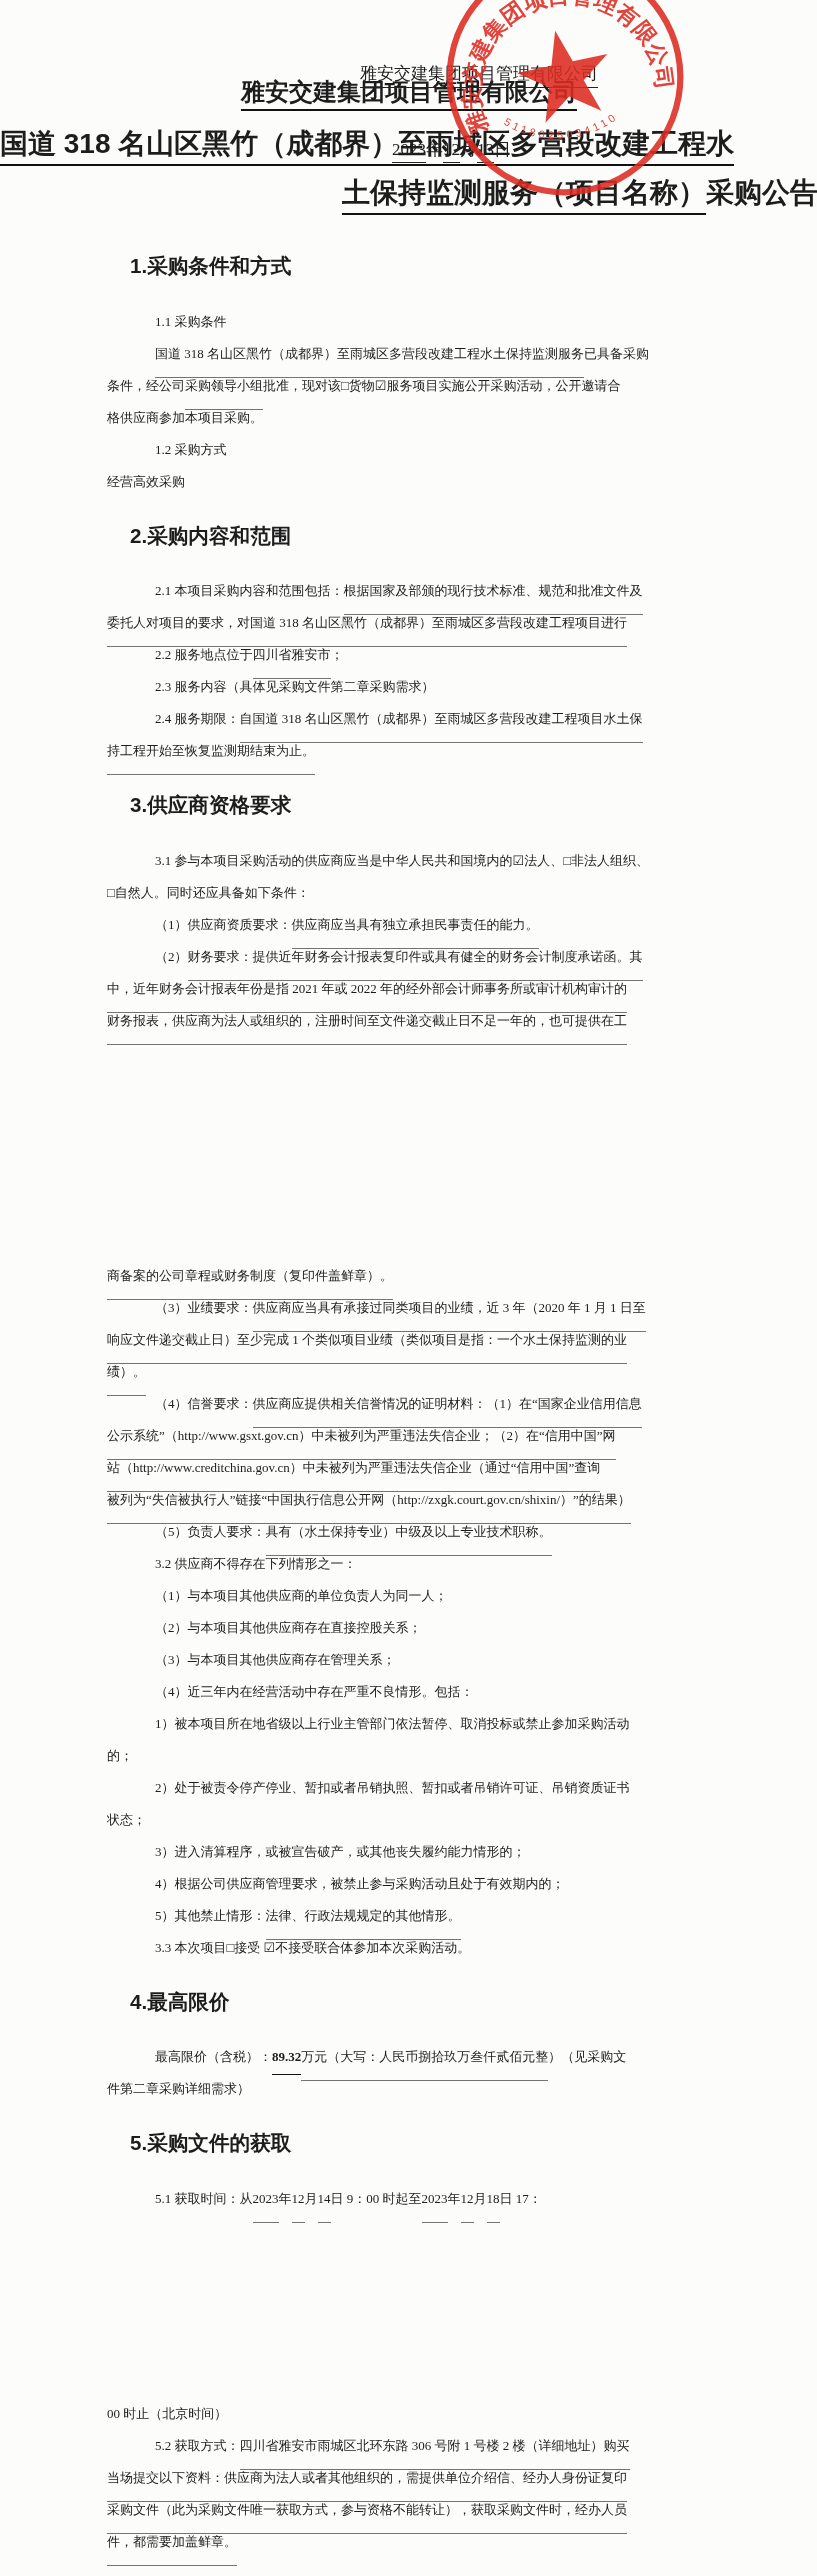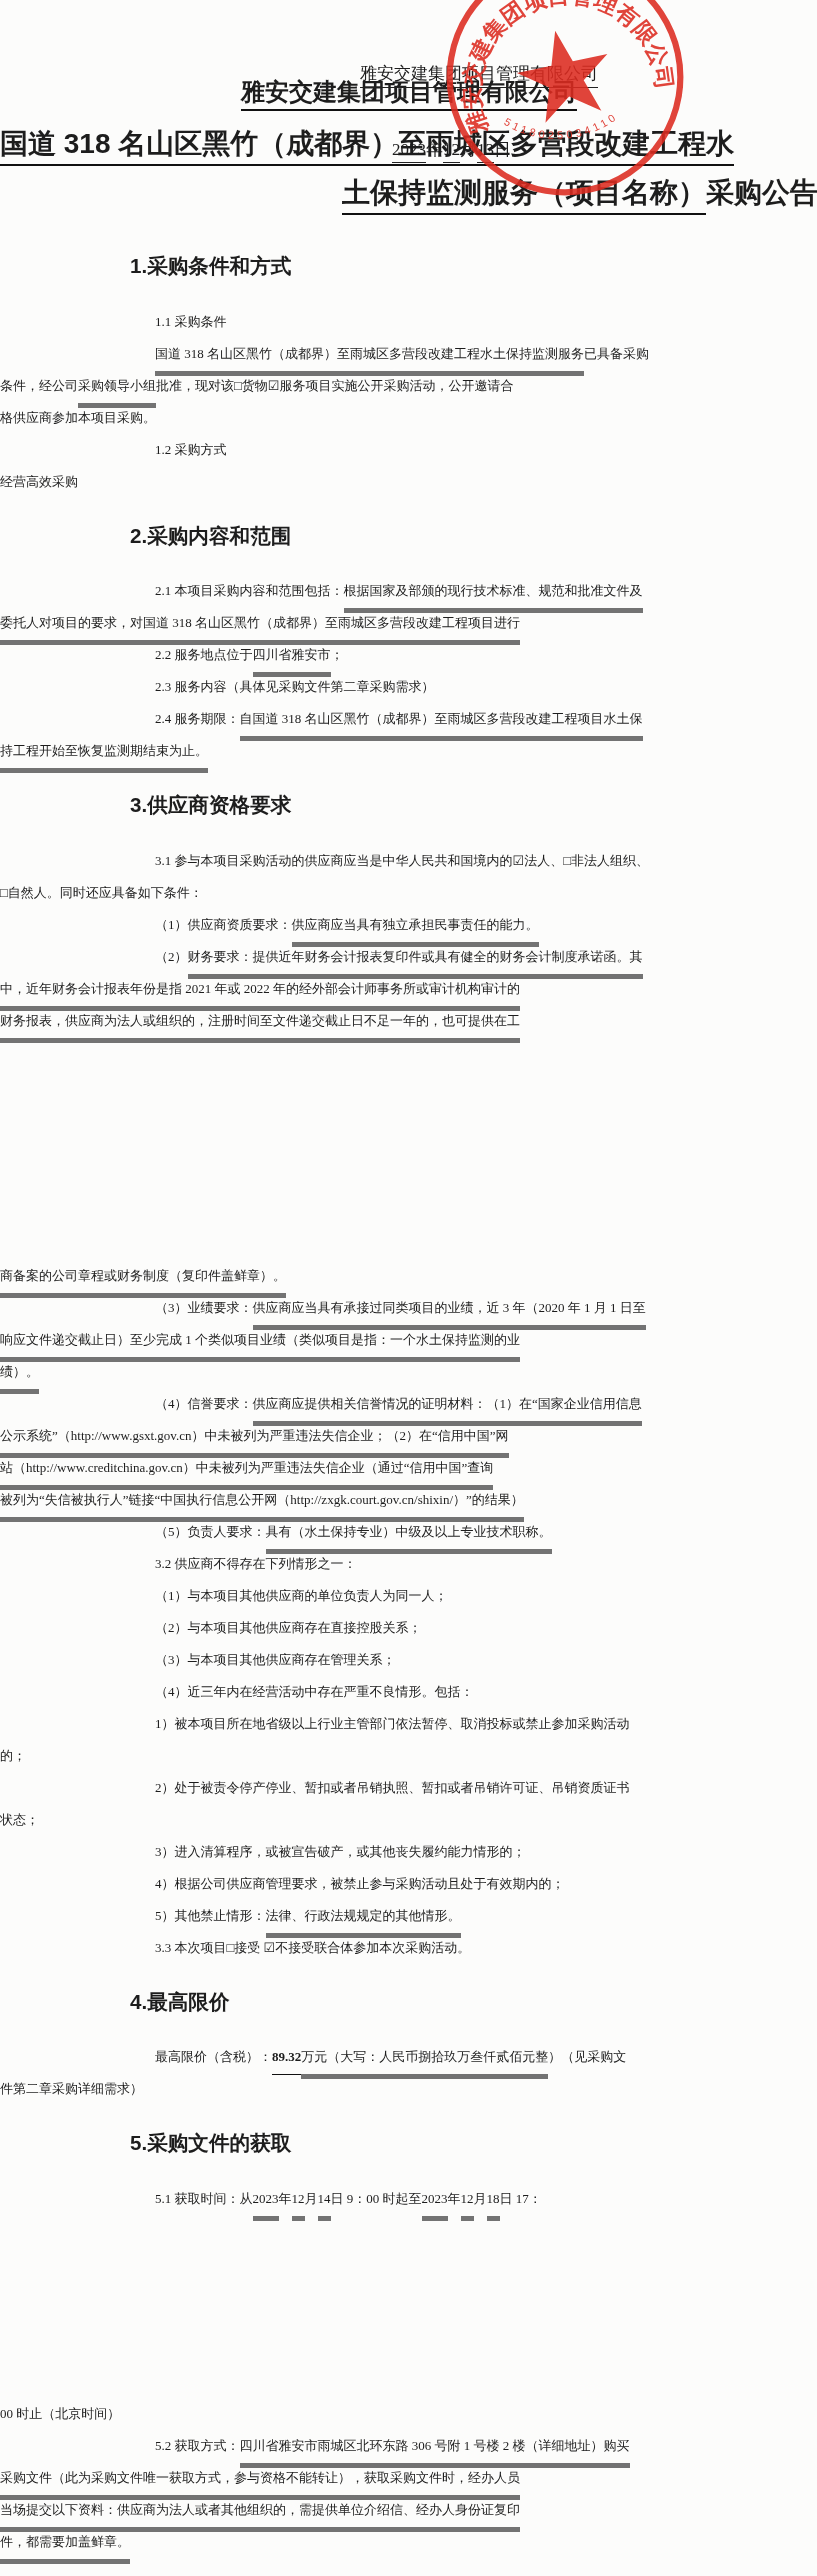--- a/index.html
+++ b/index.html
@@ -4,37 +4,37 @@
 <style>
   html,body{margin:0;padding:0;background:#e9e9e9;}
   .page{
     width:818px;height:3468px;position:relative;margin:0 auto;
     background:#fcfcfb;overflow:hidden;
     font-family:"Liberation Serif","DejaVu Serif",serif;color:#1d1d1d;
   }
   .doc{position:absolute;top:0;left:0;width:100%;}
   .line{font-size:13px;height:32px;line-height:32px;white-space:nowrap;}
   .seg{display:inline-block;}
-  .seg.u{border-bottom:5px solid #737373;padding-bottom:1px;}
+  .seg.u{border-bottom:1px solid #737373;padding-bottom:7px;}
   .seg.b{font-weight:700;}
   .seg.bu{font-weight:700;border-bottom:1.5px solid #111;padding-bottom:1px;}
   
   .t1{margin-top:76px;height:49px;line-height:49px;text-align:center;
       font:700 24px "Liberation Sans","DejaVu Sans",sans-serif;}
   .t2{height:49px;line-height:49px;text-align:left;
       font:700 28px "Liberation Sans","DejaVu Sans",sans-serif;}
   .t3{height:49px;line-height:49px;text-align:right;margin-bottom:29px;
       font:700 28px "Liberation Sans","DejaVu Sans",sans-serif;}
   .t1 .seg.bu,.t2 .seg.bu,.t3 .seg.bu{border-bottom-width:2.1px;}
   
   .h{margin:24px 0 17.5px 130px;height:36px;line-height:36px;
      font:700 20.6px "Liberation Sans","DejaVu Sans",sans-serif;}
   
   .p1{margin-left:155px;}
-  .p0{}
+  .p0{margin-left:107px;}
   .gap1{height:223px;}
   .gap2{height:183px;}
   
   .sigblock{position:relative;height:210px;}
   .sig-company{position:absolute;left:360px;top:62px;font-size:17px;white-space:nowrap;}
   .sig-date{position:absolute;left:392px;top:138px;font-size:17px;white-space:nowrap;}
   .sig-company .seg.u,.sig-date .seg.u{border-bottom:1px solid #222;padding-bottom:1.5px;}
   .seal{position:absolute;left:444px;top:-44px;width:242px;height:242px;
         transform:rotate(-12deg);opacity:.88;pointer-events:none;}
 </style>
@@ -91,22 +91,22 @@
       <div class="line p1"><span class="seg ">5）其他禁止情形：</span><span class="seg u">法律、行政法规规定的其他情形。</span></div>
       <div class="line p1"><span class="seg ">3.3 本次项目□接受 ☑不接受联合体参加本次采购活动。</span></div>
       <div class="line h"><span class="seg ">4.最高限价</span></div>
       <div class="line p1"><span class="seg ">最高限价（含税）：</span><span class="seg bu"> 89.32 </span><span class="seg u">万元（大写：人民币捌拾玖万叁仟贰佰元整</span><span class="seg ">）（见采购文</span></div>
       <div class="line p0"><span class="seg ">件第二章采购详细需求）</span></div>
       <div class="line h"><span class="seg ">5.采购文件的获取</span></div>
       <div class="line p1"><span class="seg ">5.1 获取时间：从</span><span class="seg u"> 2023 </span><span class="seg ">年</span><span class="seg u"> 12 </span><span class="seg ">月</span><span class="seg u"> 14 </span><span class="seg ">日 9：00 时起至</span><span class="seg u"> 2023 </span><span class="seg ">年</span><span class="seg u"> 12 </span><span class="seg ">月</span><span class="seg u"> 18 </span><span class="seg ">日 17：</span></div>
       <div class="line gap2"></div>
       <div class="line p0"><span class="seg ">00 时止（北京时间）</span></div>
       <div class="line p1"><span class="seg ">5.2 获取方式：</span><span class="seg u">四川省雅安市雨城区北环东路 306 号附 1 号楼 2 楼（详细地址）购买</span></div>
+      <div class="line p0"><span class="seg u">当场提交以下资料：供应商为法人或者其他组织的，需提供单位介绍信、经办人身份证复印</span></div>
       <div class="line p0"><span class="seg u">采购文件（此为采购文件唯一获取方式，参与资格不能转让），获取采购文件时，经办人员</span></div>
-      <div class="line p0"><span class="seg u">当场提交以下资料：供应商为法人或者其他组织的，需提供单位介绍信、经办人身份证复印</span></div>
       <div class="line p0"><span class="seg u">件，都需要加盖鲜章。</span></div>
     </div>
 
   <div class="sigblock">
     <div class="sig-company"><span class="seg u">雅安交建集团项目管理有限公司</span></div>
     <div class="sig-date"><span class="seg u">  2023  </span><span class="seg "> 年 </span><span class="seg u">  12  </span><span class="seg "> 月 </span><span class="seg u">  13  </span><span class="seg "> 日</span></div>
 
     <svg class="seal" viewBox="0 0 470 470" xmlns="http://www.w3.org/2000/svg">
       <defs>
         <path id="sealTop" d="M 68,305 A 172,172 0 1 1 402,305" fill="none"></path>

